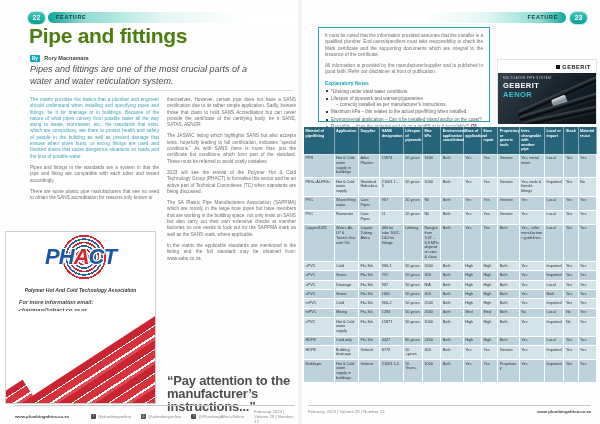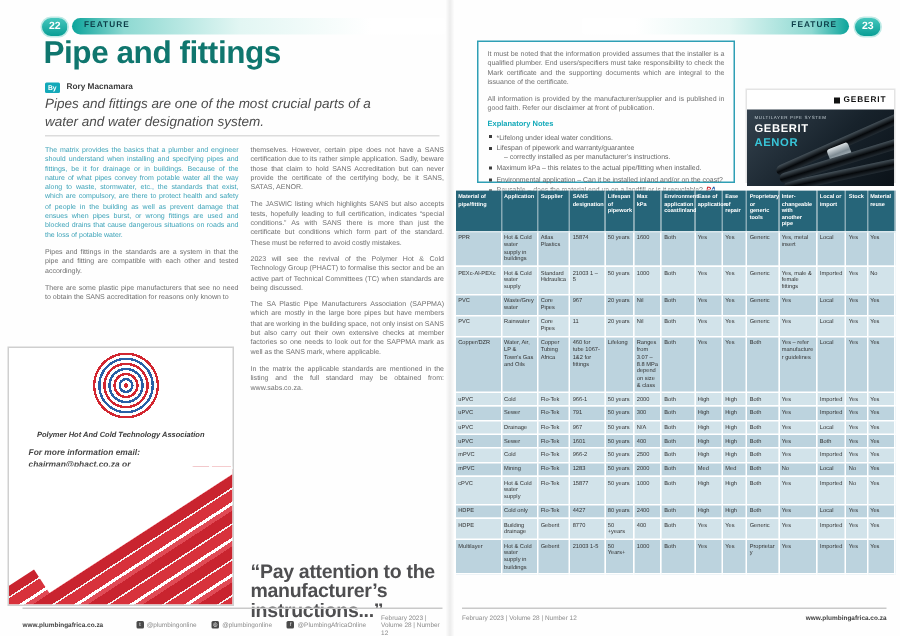--- a/index.html
+++ b/index.html
@@ -16,21 +16,21 @@
   .badge-right{left:569px;}
   .feature-bar{position:absolute;top:12px;height:11px;font-size:5.5px;font-weight:bold;
     letter-spacing:.7px;color:#0d3e49;line-height:11px;}
   .bar-left{left:48px;width:249px;border-radius:6px 2px 2px 6px;padding-left:8px;box-sizing:border-box;
     background:linear-gradient(90deg,#0ca49b 0%,#8ed9d2 14%,#e2f6f3 45%,#ffffff 80%);}
   .bar-right{left:388px;width:178px;border-radius:2px 6px 6px 2px;padding-right:8px;box-sizing:border-box;
     text-align:right;background:linear-gradient(270deg,#0ca49b 0%,#8ed9d2 14%,#e2f6f3 45%,#ffffff 80%);}
 
   
   .article-title{position:absolute;left:29px;top:24px;margin:0;font-size:21px;font-weight:bold;
-    color:#0f766e;letter-spacing:-0.3px;}
+    color:#4d7c0f;letter-spacing:-0.3px;}
   .byline{position:absolute;left:30px;top:55px;font-size:5.5px;color:#3c3c3c;}
   .by-badge{display:inline-block;background:#13a9b9;color:#fff;font-size:4.5px;font-weight:bold;
     padding:1px 2px;border-radius:1px;margin-right:3px;vertical-align:top;}
   .author{font-weight:bold;}
   .intro{position:absolute;left:30px;top:64px;width:240px;margin:0;font-size:9px;font-style:italic;
     color:#4c4c4c;line-height:11.5px;}
   .rule{position:absolute;height:1px;background:#dcdcdc;}
   .rule-left{left:30px;top:90px;width:263px;}
   .col{position:absolute;top:97px;width:129px;}
   #col1{left:30px;} #col2{left:167px;}
@@ -131,39 +131,40 @@
     <span>FEATURE</span>
   </div>
 
   <h1 class="article-title">Pipe and fittings</h1>
 
   <div class="byline">
     <span class="by-badge">By</span>
     <span class="author">Rory Macnamara</span>
   </div>
 
-  <p class="intro">Pipes and fittings are one of the most crucial parts of a water and water designation system.</p>
+  <p class="intro">Pipes and fittings are one of the most crucial parts of a water and water reticulation system.</p>
   <div class="rule rule-left"></div>
 
   <div class="col" id="col1">
       <p class="bodyp lead">The matrix provides the basics that a plumber and engineer should understand when installing and specifying pipes and fittings, be it for drainage or in buildings. Because of the nature of what pipes convey from potable water all the way along to waste, stormwater, etc., the standards that exist, which are compulsory, are there to protect health and safety of people in the building as well as prevent damage that ensues when pipes burst, or wrong fittings are used and blocked drains that cause dangerous situations on roads and the loss of potable water.</p>
       <p class="bodyp">Pipes and fittings in the standards are a system in that the pipe and fitting are compatible with each other and tested accordingly.</p>
       <p class="bodyp">There are some plastic pipe manufacturers that see no need to obtain the SANS accreditation for reasons only known to</p>
     </div>
   <div class="col" id="col2">
       <p class="bodyp">themselves. However, certain pipe does not have a SANS certification due to its rather simple application. Sadly, beware those that claim to hold SANS Accreditation but can never provide the certificate of the certifying body, be it SANS, SATAS, AENOR.</p>
       <p class="bodyp">The JASWIC listing which highlights SANS but also accepts tests, hopefully leading to full certification, indicates “special conditions.” As with SANS there is more than just the certificate but conditions which form part of the standard. These must be referred to avoid costly mistakes.</p>
       <p class="bodyp">2023 will see the revival of the Polymer Hot &amp; Cold Technology Group (PHACT) to formalise this sector and be an active part of Technical Committees (TC) when standards are being discussed.</p>
       <p class="bodyp">The SA Plastic Pipe Manufacturers Association (SAPPMA) which are mostly in the large bore pipes but have members that are working in the building space, not only insist on SANS but also carry out their own extensive checks at member factories so one needs to look out for the SAPPMA mark as well as the SANS mark, where applicable.</p>
       <p class="bodyp">In the matrix the applicable standards are mentioned in the listing and the full standard may be obtained from: www.sabs.co.za.</p>
     </div>
 
   <div class="phact">
     <div class="phact-logo">
       <span class="phact-rings"></span>
+      <span class="phact-word"><span>PH</span><span class="a">A</span><span>CT</span></span>
     </div>
     <div class="phact-tagline">Polymer Hot And Cold Technology Association</div>
     <div class="phact-info">
       <div>For more information email:</div>
       <div>chairman@phact.co.za or</div>
       <div>visit www.phact.co.za</div>
     </div>
     <div class="phact-swoosh"></div>
   </div>
 

